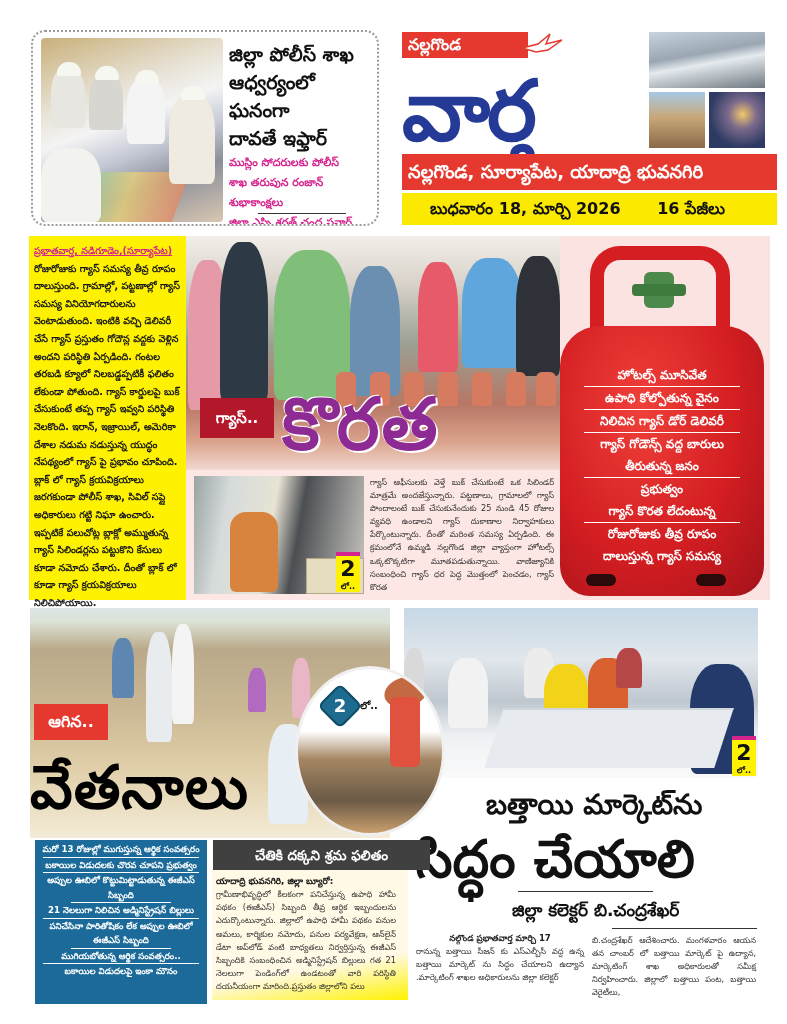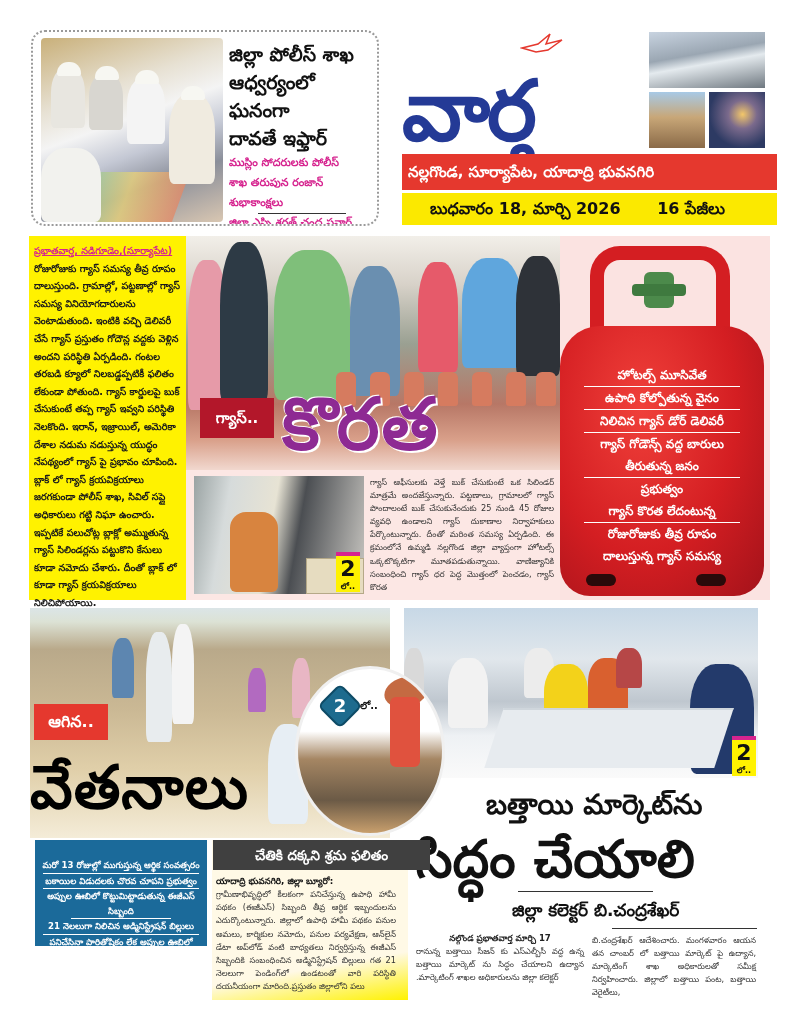--- a/index.html
+++ b/index.html
@@ -45,21 +45,21 @@
   .mast-photo-temple {
     position: absolute; left: 247px; top: 64px; width: 56px; height: 56px;
     background: linear-gradient(180deg, #a7c9e6 0%, #c8a778 45%, #8a6a48 100%);
   }
   .mast-photo-night {
     position: absolute; left: 307px; top: 64px; width: 56px; height: 56px;
     background: radial-gradient(circle at 60% 40%, #f3c76a 0%, #7b6a8c 30%, #2d3a63 70%);
   }
   .mast-district-bar {
     position: absolute; left: 0; top: 126px; width: 375px; height: 36px; background: #e5382e;
-    color: #fff; font-size: 15px; font-weight: bold; line-height: 36px; padding-left: 6px; white-space: nowrap; overflow: hidden;
+    color: #fff; font-size: 18px; font-weight: bold; line-height: 36px; padding-left: 6px; white-space: nowrap; overflow: hidden;
   }
   .mast-date-bar {
     position: absolute; left: 0; top: 165px; width: 375px; height: 32px; background: #fbe900;
     color: #111; font-size: 16px; font-weight: bold; line-height: 32px;
   }
   .mast-date { position: absolute; left: 28px; }
   .mast-pages { position: absolute; right: 52px; }
 
   
   .gas-side {
@@ -173,22 +173,22 @@
   .market-rule2 { position: absolute; left: 612px; top: 928px; width: 145px; height: 1px; background: #333; }
   .market-col1 {
     position: absolute; left: 416px; top: 932px; width: 168px; font-size: 8.2px; line-height: 13px; color: #333; text-align: justify;
   }
   .market-col1 .dl { display:block; text-align:center; font-weight:bold; color:#222; font-size: 8.6px; }
   .market-col2 {
     position: absolute; left: 592px; top: 934px; width: 164px; font-size: 8.2px; line-height: 13px; color: #333; text-align: justify;
   }
 
   .nrega-blue {
-    position: absolute; left: 35px; top: 840px; width: 172px; height: 106px; background: #1b6a9a;
-    color: #fff; text-align: center; padding: 18px 3px;
+    position: absolute; left: 35px; top: 840px; width: 172px; height: 164px; background: #1b6a9a;
+    color: #fff; text-align: center; padding: 2px 3px;
   }
   .nrega-blue .ln { font-size: 8.6px; font-weight: bold; line-height: 14.5px; }
   .nrega-blue .rule { width: 94%; height: 1px; background: #fff; margin: 0 auto; }
   .nrega-blue .rule.short { width: 60%; }
   .nrega-box {
     position: absolute; left: 212px; top: 840px; width: 196px; height: 160px;
     background: linear-gradient(170deg, #fff9e6 75%, #fff200 100%);
   }
   .nrega-box-head {
     position: absolute; left: 213px; top: 840px; width: 217px; height: 30px; background: #404040;
@@ -220,20 +220,21 @@
     <div class="iftar-sub">ముస్లిం సోదరులకు పోలీస్</div>
     <div class="iftar-sub">శాఖ తరుపున రంజాన్</div>
     <div class="iftar-sub">శుభాకాంక్షలు</div>
     <div class="iftar-rule"></div>
     <div class="iftar-sp">జిల్లా ఎస్పి శరత్ చంద్ర పవార్</div>
 
   </div>
 </div>
 
 <div class="mast">
+  <div class="mast-red-tag">నల్లగొండ</div>
   <svg class="mast-bird" viewBox="0 0 44 30">
     <path d="M2 18 L18 14 L30 4 L26 14 L42 10 L28 20 L16 22 Z" fill="#fff" stroke="#e5382e" stroke-width="1.5"></path>
   </svg>
   <div class="mast-logo">వార్త</div>
   <div class="mast-logo-underline"></div>
   <div class="mast-photo-dam"></div>
   <div class="mast-photo-temple"></div>
   <div class="mast-photo-night"></div>
   <div class="mast-district-bar">నల్లగొండ, సూర్యాపేట, యాదాద్రి భువనగిరి</div>
   <div class="mast-date-bar">

